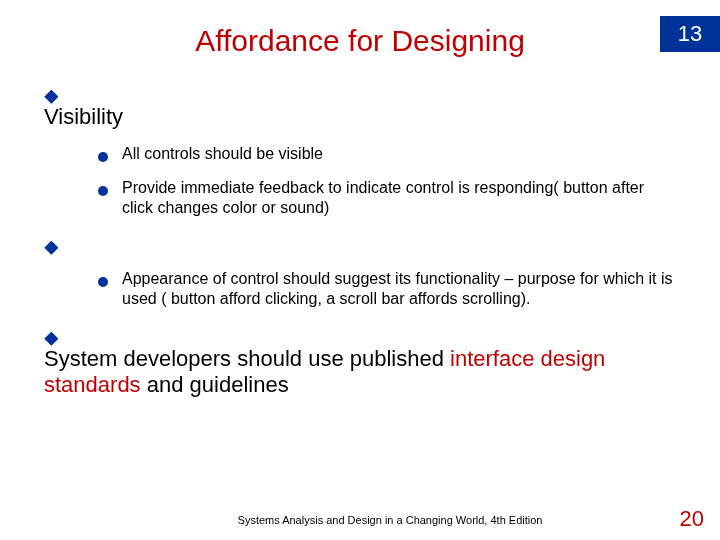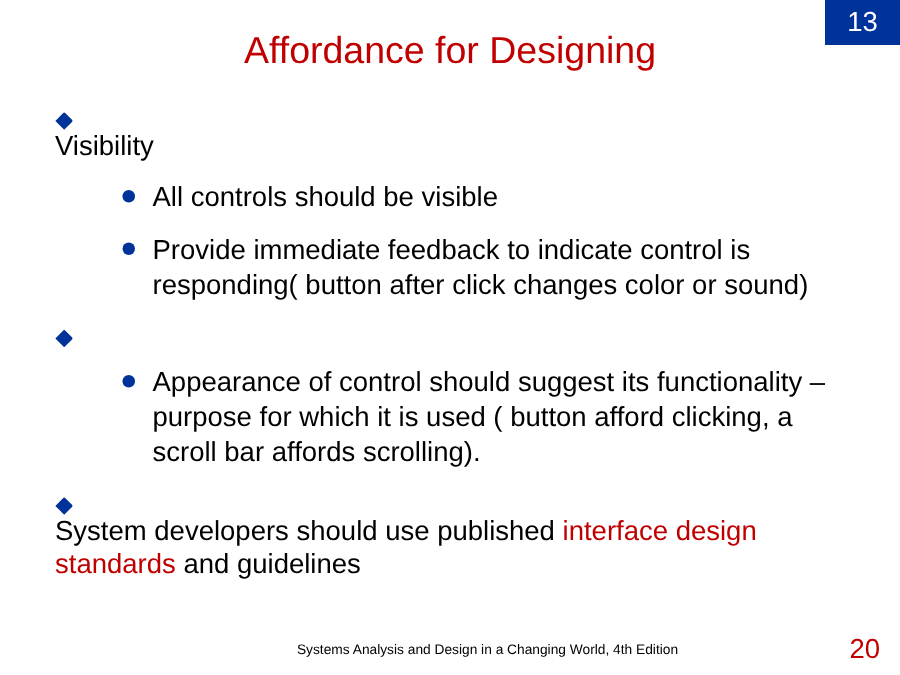--- a/index.html
+++ b/index.html
@@ -8,21 +8,21 @@
     width: 720px;
     height: 540px;
     background: #ffffff;
     font-family: Arial, Helvetica, sans-serif;
     color: #000000;
     position: relative;
     overflow: hidden;
   }
   .chapter-badge {
     position: absolute;
-    top: 0;
+    top: 16px;
     right: 0;
     width: 60px;
     height: 36px;
     background: #003399;
     color: #ffffff;
     font-size: 22px;
     text-align: center;
     line-height: 36px;
   }
   .title {
@@ -49,21 +49,21 @@
     margin-right: 14px;
   }
   .diamond svg { display: block; }
   .level2-list {
     margin: 0 0 16px 54px;
   }
   .level2 {
     display: flex;
     align-items: flex-start;
     margin-bottom: 14px;
-    font-size: 22px;
+    font-size: 16px;
     line-height: 1.28;
   }
   .dot {
     flex: 0 0 auto;
     width: 10px;
     height: 10px;
     border-radius: 50%;
     background: #003399;
     margin-top: 8px;
     margin-right: 14px;

